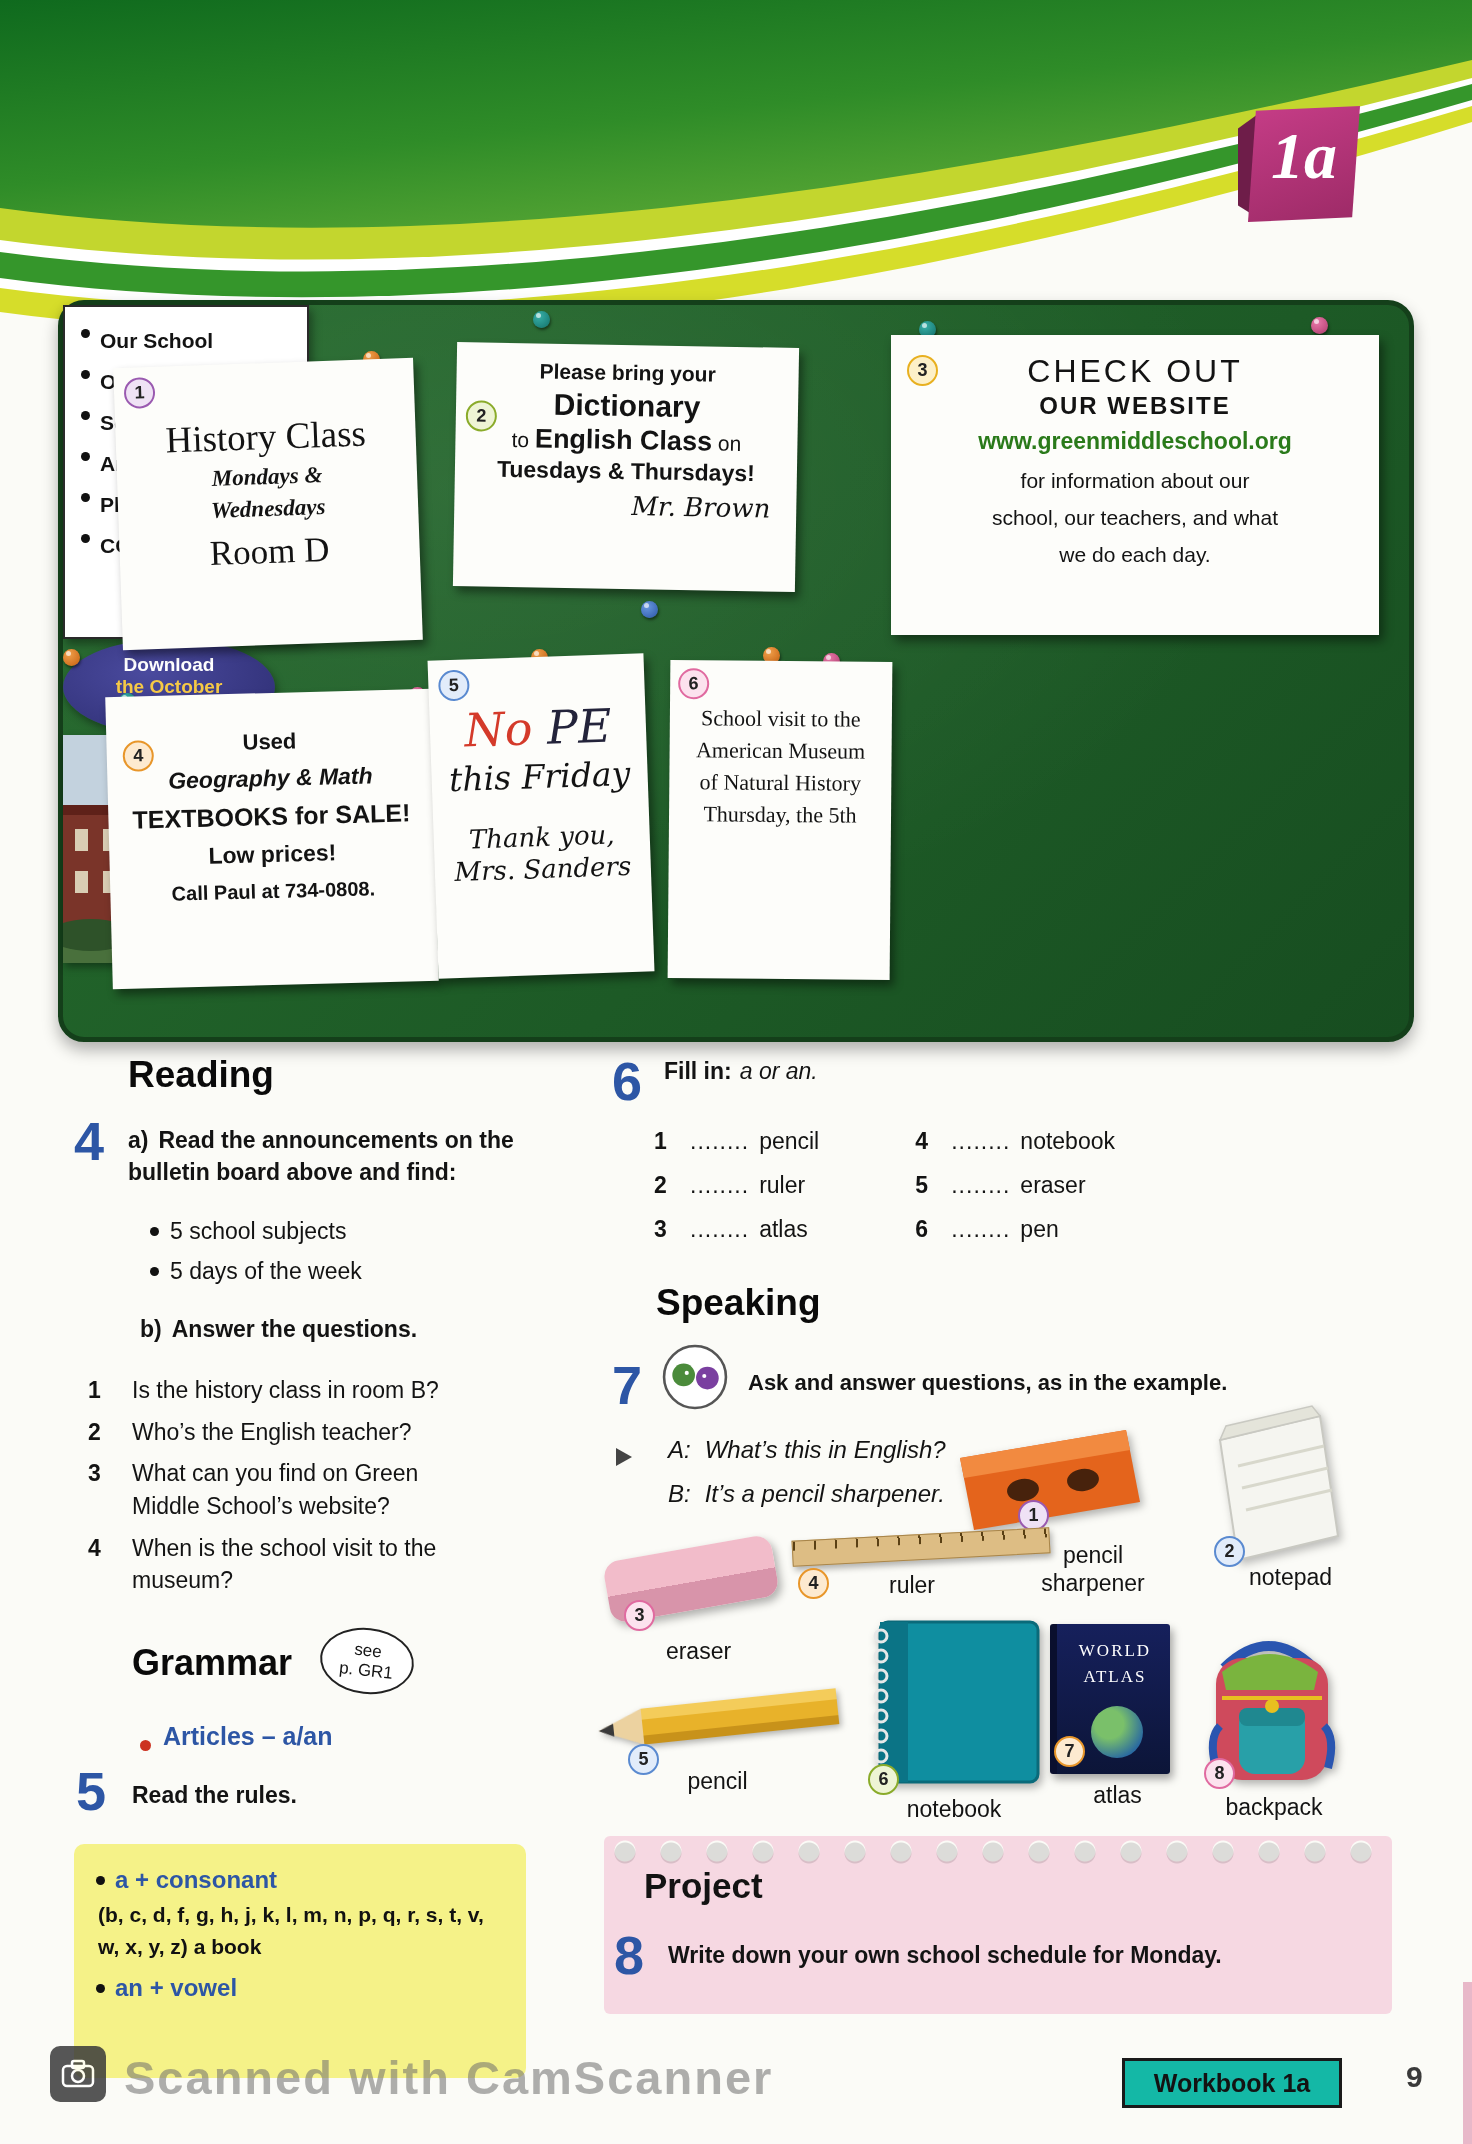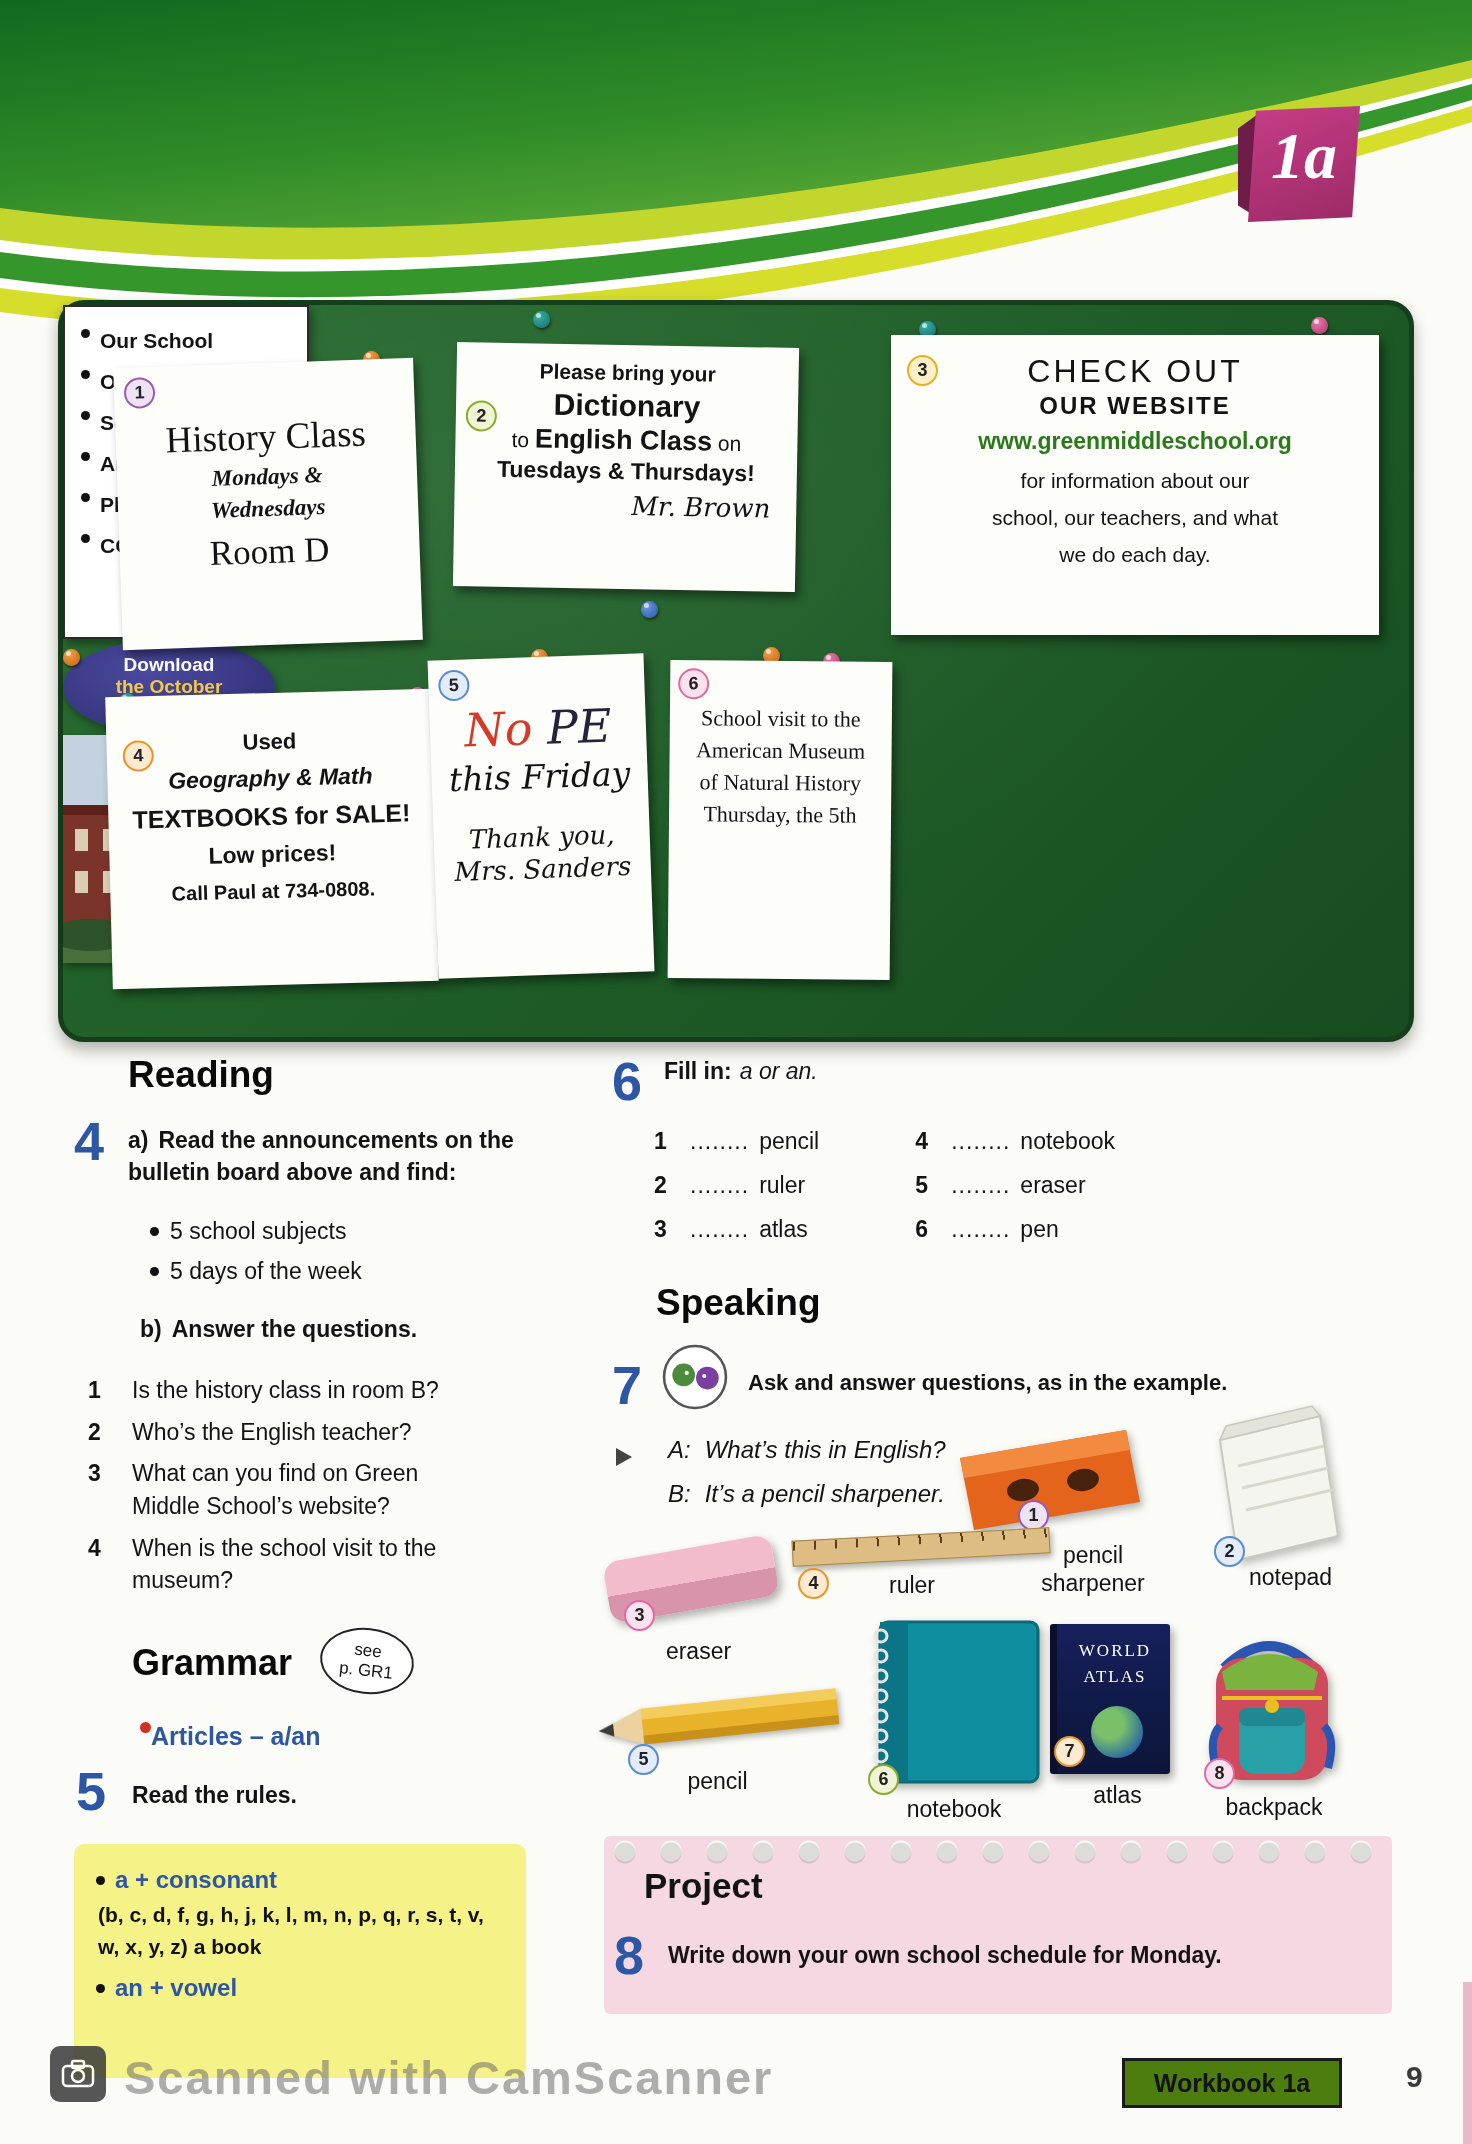--- a/index.html
+++ b/index.html
@@ -118,21 +118,21 @@
   #ex4b .lab { margin-right:10px; }
   #questions { left:88px; top:1374px; }
   .q-row { display:flex; font-size:23px; line-height:1.42; margin-bottom:9px; }
   .q-num { font-weight:bold; width:44px; flex:0 0 auto; }
   .q-text { width:346px; }
 
   #grammar-heading { left:132px; top:1642px; font-size:36px; }
   #see-note { left:320px; top:1628px; width:94px; height:66px; border:2.5px solid #222; border-radius:50%;
               background:#fff; transform:rotate(6deg); display:flex; flex-direction:column;
               align-items:center; justify-content:center; font-size:17px; line-height:1.2; }
-  #articles-line { left:140px; top:1722px; display:flex; align-items:flex-start; }
+  #articles-line { left:140px; top:1722px; display:flex; align-items:flex-end; gap:12px; }
   .red-dot { width:11px; height:11px; border-radius:50%; background:#cc3322; }
   #articles-line .topic { font-size:25px; font-weight:bold; color:#2d56a5; }
   #ex5-num { left:76px; top:1760px; }
   #ex5-instr { left:132px; top:1782px; }
   #rules-box { left:74px; top:1844px; width:452px; height:234px; background:#f5f288; border-radius:10px; padding:18px 22px; }
   .rule-line { display:flex; align-items:center; gap:10px; font-size:24px; font-weight:bold; color:#2d56a5; margin-top:4px; }
   .rule-body { font-size:21px; font-weight:bold; color:#111; line-height:1.5; margin:5px 0 12px 2px; }
 
   #ex6-num { left:612px; top:1050px; }
   #ex6-instr { left:664px; top:1058px; font-size:23px; }
@@ -220,21 +220,21 @@
            background-size:46px 26px; background-repeat:repeat-x; }
   #project-heading { position:absolute; left:40px; top:30px; font-size:35px; font-weight:800; }
   #ex8-num { position:absolute; left:10px; top:88px; }
   #ex8-instr { position:absolute; left:64px; top:106px; width:700px; font-size:23px; font-weight:bold; }
 
   
   #camscanner-tile { left:50px; top:2046px; width:56px; height:56px; background:#3a3a3a; border-radius:10px;
                      display:flex; align-items:center; justify-content:center; z-index:60; opacity:.85; }
   #watermark-text { left:124px; top:2050px; font-size:47px; font-weight:bold; letter-spacing:2px;
                     color:rgba(110,110,110,.55); z-index:60; }
-  #workbook-box { left:1122px; top:2058px; width:220px; height:50px; background:#4d7c0f; border:3px solid #1a1a1a;
+  #workbook-box { left:1122px; top:2058px; width:220px; height:50px; background:#14b8a6; border:3px solid #1a1a1a;
                   display:flex; align-items:center; justify-content:center; font-size:25px; font-weight:bold; z-index:61; }
   #page-num { left:1406px; top:2060px; font-size:30px; font-weight:bold; color:#3a3a3a; z-index:61; }
   #page-edge { right:0; top:1982px; width:9px; height:162px; background:#e3a8bd; opacity:.8; }
 </style>
 </head>
 <body>
 
 <div class="page">
 
   <svg id="header-wave" class="abs" viewBox="0 0 1472 380" preserveAspectRatio="none">

